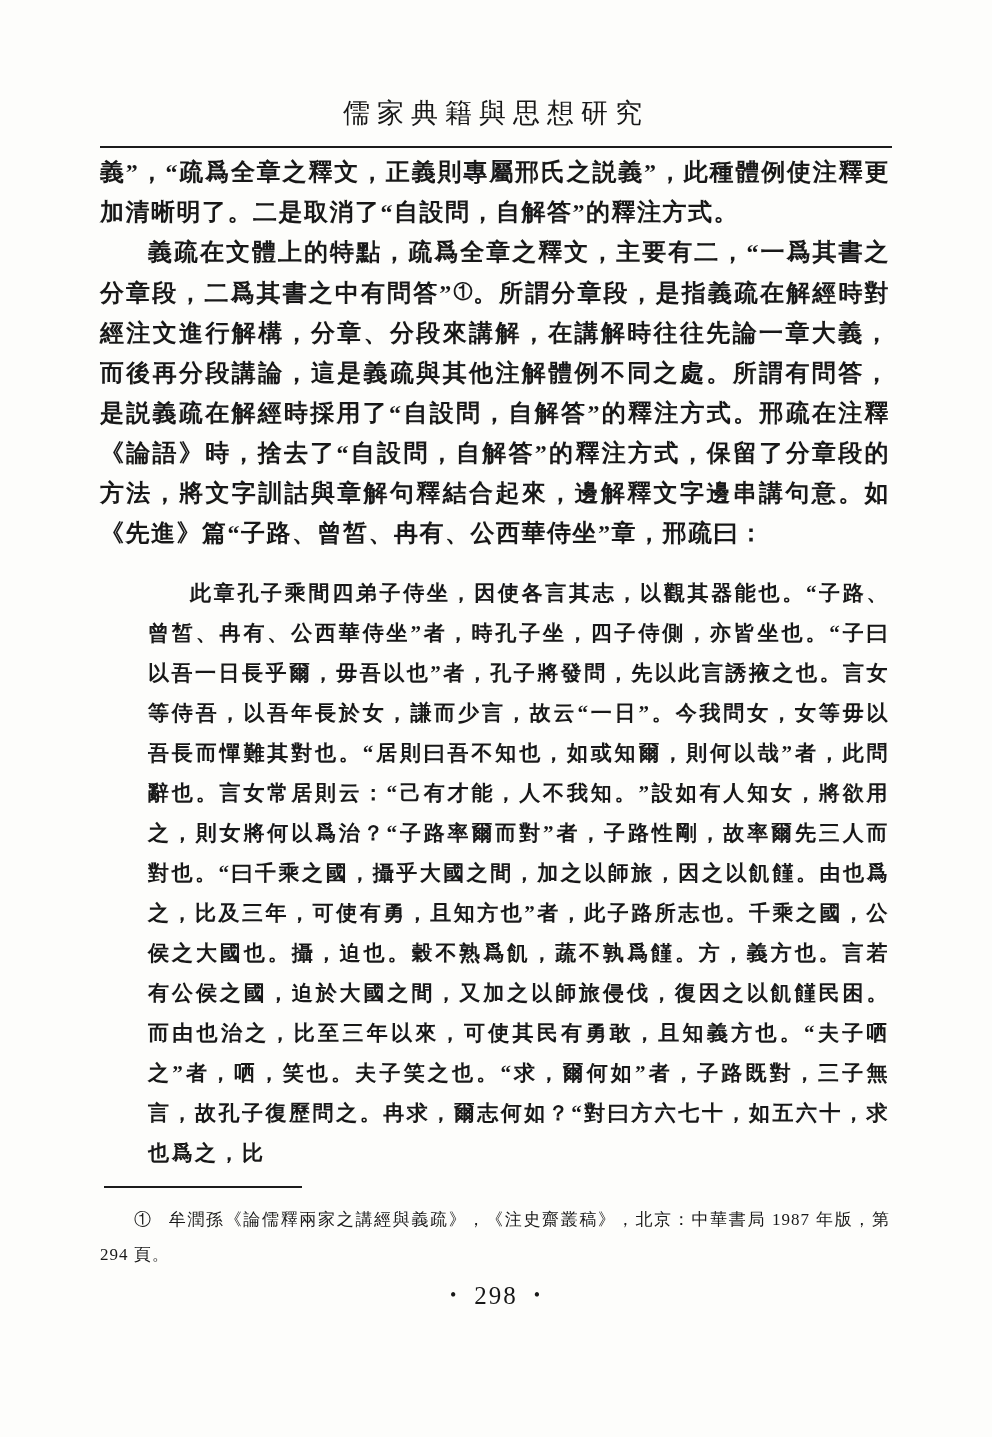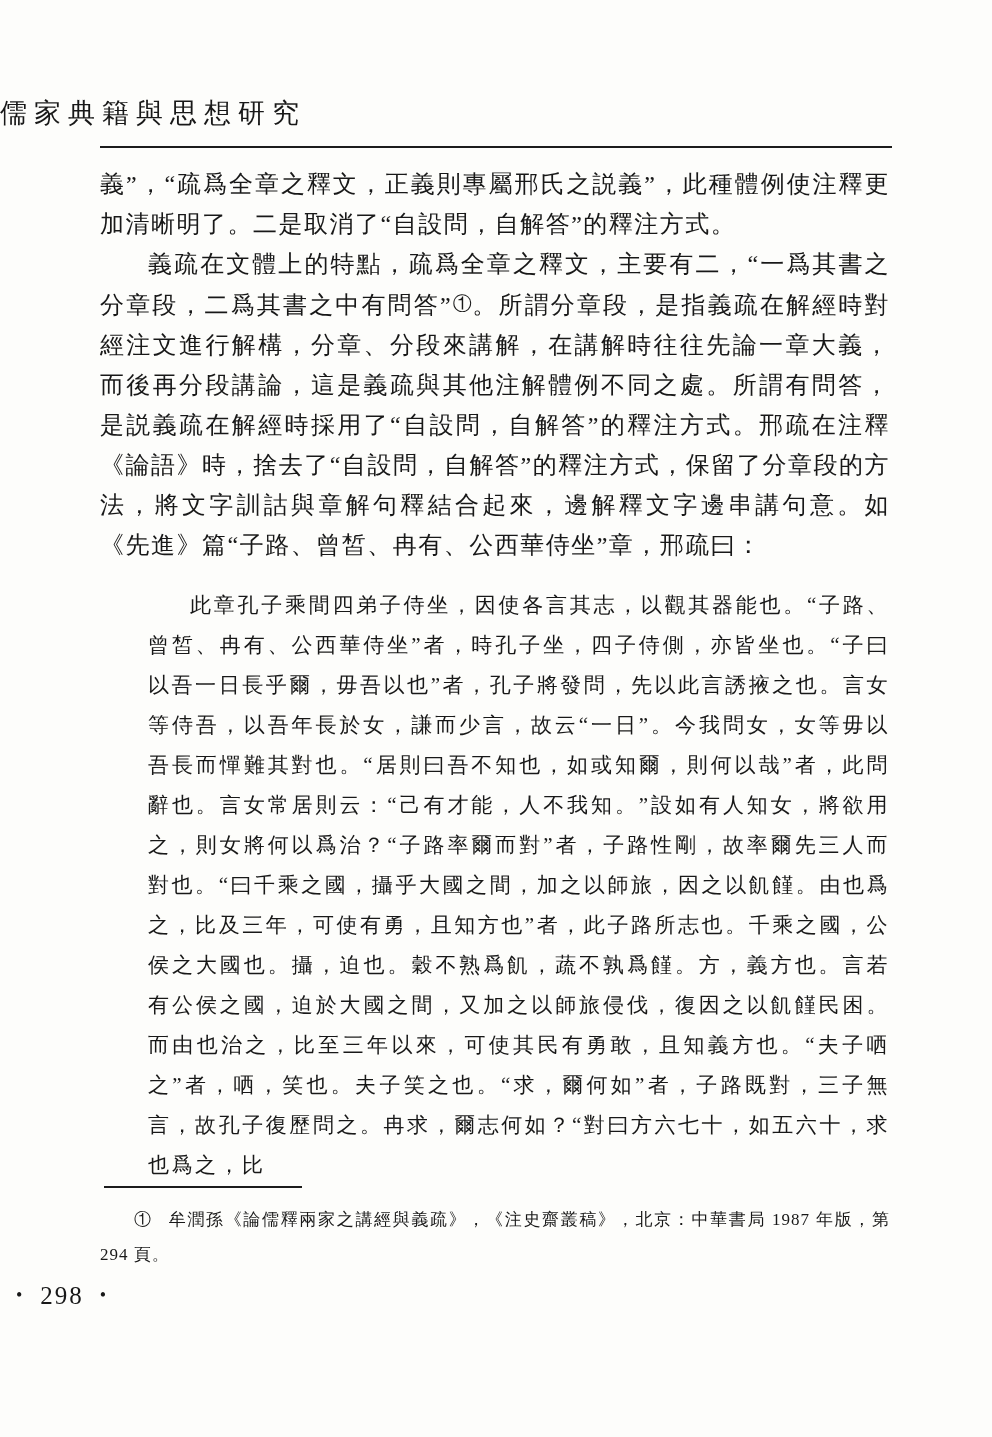--- a/index.html
+++ b/index.html
@@ -13,28 +13,29 @@
   .sheet {
     position: relative;
     width: 992px; height: 1437px;
     background: #fdfdfb;
     overflow: hidden;
   }
   .running-head { padding-top: 96px; }
   .header-title {
     font-size: 27px;
     line-height: 34px;
+    text-align: center;
     letter-spacing: 7px;
   }
   .header-rule {
     height: 2px;
     background: #1c1c1c;
     margin: 16px 100px 0 100px;
   }
-  .body-text { margin: 16px 102px 0 100px; }
+  .body-text { margin: 4px 102px 0 100px; font-weight: bold; }
   .para {
     font-size: 24px;
     line-height: 40px;
     letter-spacing: 1.5px;
     text-align: justify;
     margin: 0;
   }
   .indent { text-indent: 2em; }
   .fn-ref {
     font-size: 19px;
@@ -68,21 +69,21 @@
     letter-spacing: 1px;
     text-align: justify;
     text-indent: 2em;
   }
   .fn-marker { margin-right: 16px; }
   .page-number {
     position: absolute;
     top: 1282px;
     left: 0;
     width: 100%;
-    text-align: left;
+    text-align: center;
     font-size: 25px;
     letter-spacing: 2px;
   }
   .page-number .dot {
     font-size: 18px;
     margin: 0 16px;
     vertical-align: 3px;
   }
 </style>
 </head>

